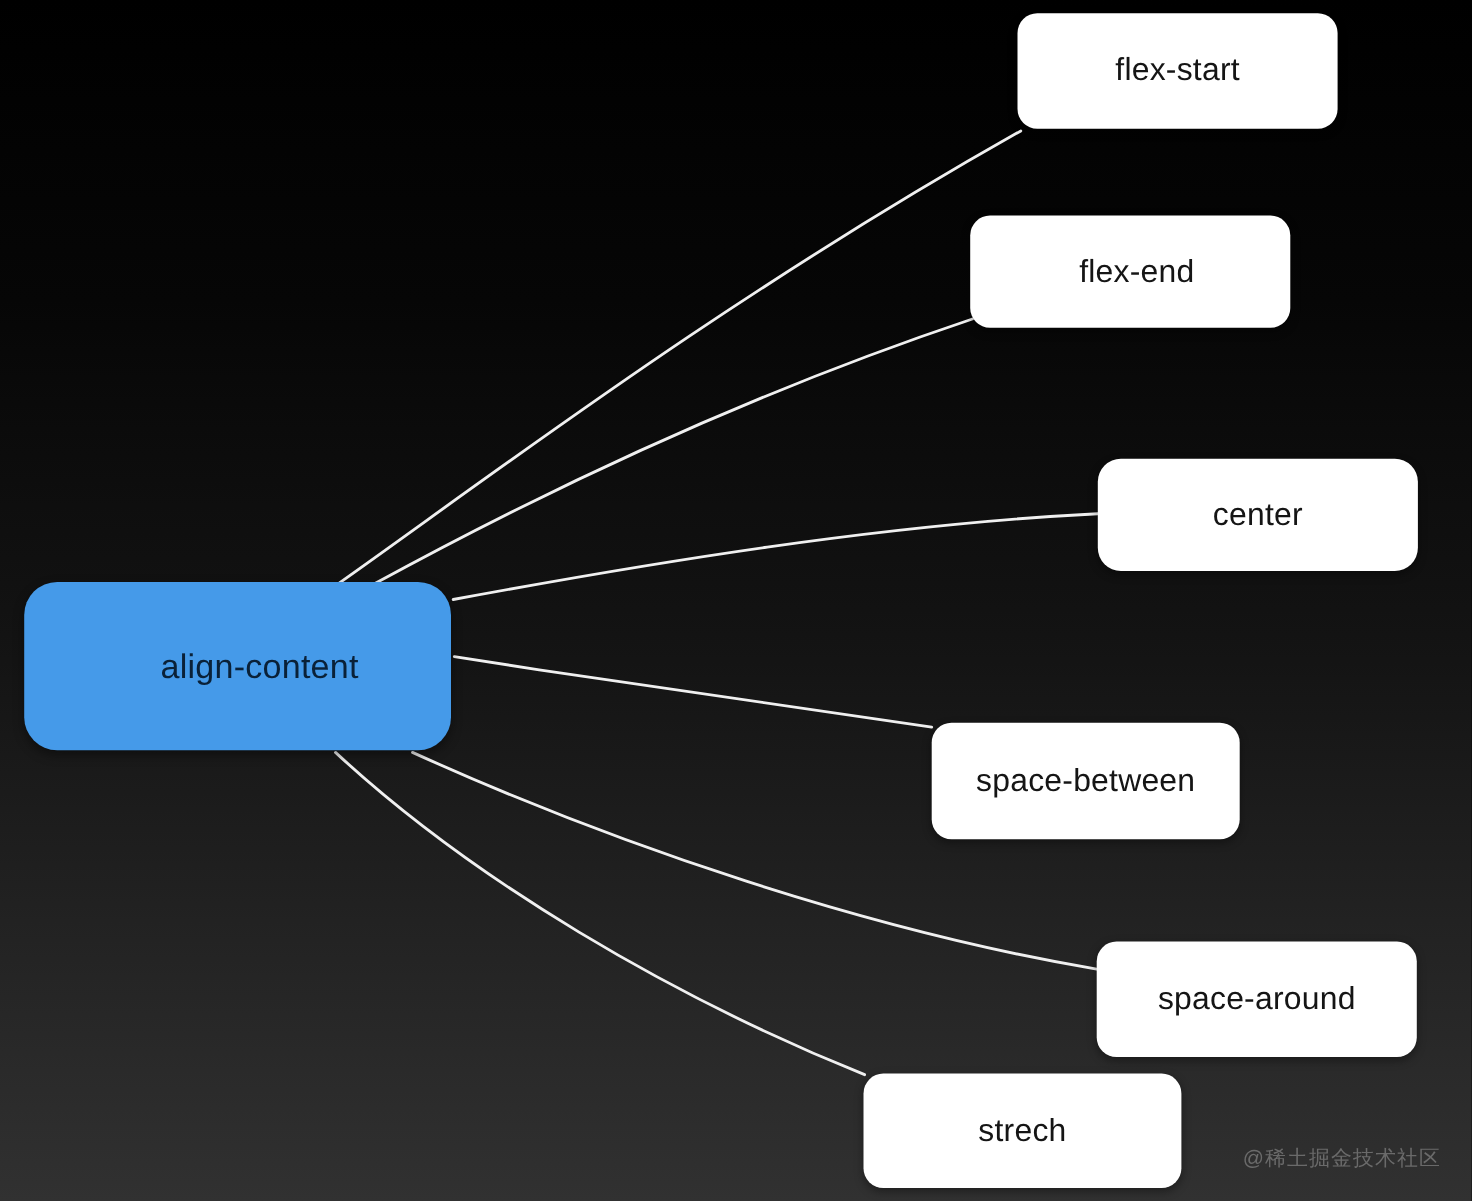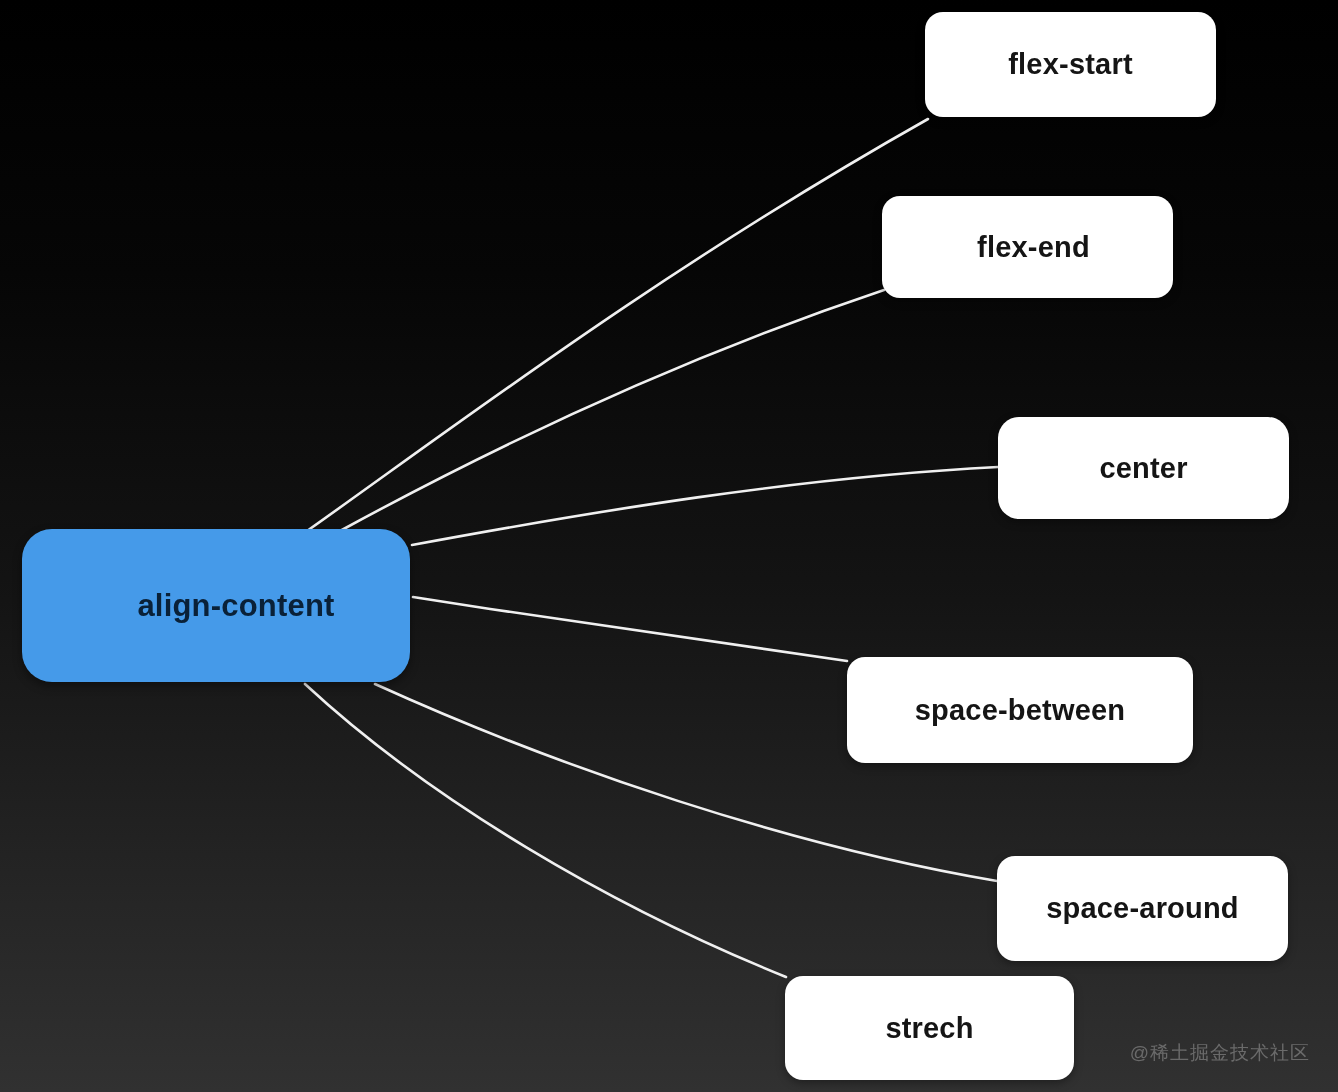--- a/index.html
+++ b/index.html
@@ -30,38 +30,38 @@
   }
   .node {
     position: absolute;
     display: flex;
     align-items: center;
     justify-content: center;
     box-sizing: border-box;
     background: #ffffff;
     border-radius: 18px;
     color: #151515;
-    font-weight: bold;
+    font-weight: normal;
     font-size: 29px;
     letter-spacing: 0.2px;
     box-shadow: 0 3px 8px rgba(0,0,0,0.35);
     cursor: default;
   }
   .node.root {
     background: #459ae9;
     border-radius: 30px;
     color: #0a2138;
     font-size: 31px;
     box-shadow: 0 4px 10px rgba(0,0,0,0.4);
     padding-left: 40px;
   }
   .node-flex-start    { left: 925px;  top: 12px;  width: 291px; height: 105px; }
   .node-flex-end      { left: 882px;  top: 196px; width: 291px; height: 102px; padding-left: 12px; }
   .node-center        { left: 998px;  top: 417px; width: 291px; height: 102px; border-radius: 21px; }
-  .node-space-between { left: 847px;  top: 657px; width: 346px; height: 106px; }
+  .node-space-between { left: 847px;  top: 657px; width: 280px; height: 106px; }
   .node-space-around  { left: 997px;  top: 856px; width: 291px; height: 105px; }
   .node-strech        { left: 785px;  top: 976px; width: 289px; height: 104px; }
   .node-root          { left: 22px;   top: 529px; width: 388px; height: 153px; }
   .watermark {
     position: absolute;
     right: 28px;
     top: 1040px;
     color: #757575;
     opacity: 0.85;
     font-size: 19px;

